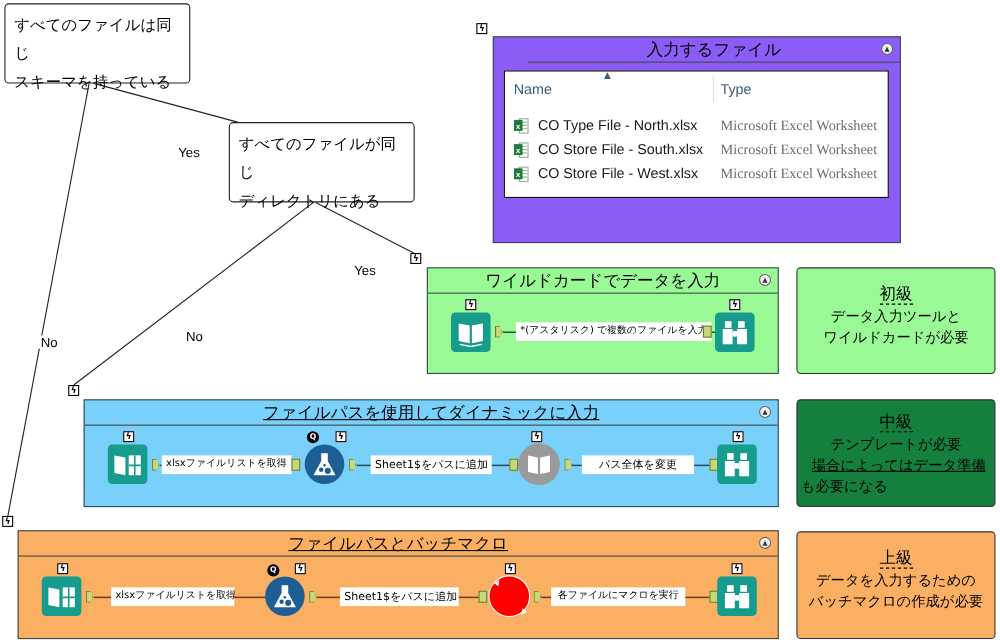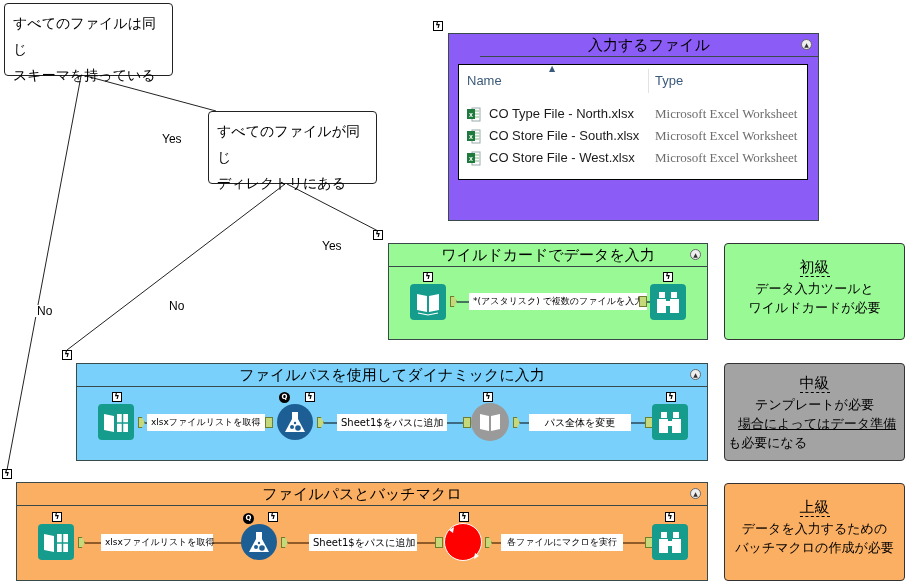--- a/index.html
+++ b/index.html
@@ -6,21 +6,21 @@
   body{width:909px;height:584px;position:relative;background:#ffffff;overflow:hidden;
        font-family:"DejaVu Sans","Liberation Sans",sans-serif;color:#000;}
   svg.lines{position:absolute;left:0;top:0;width:909px;height:584px;pointer-events:none;}
   .qbox{position:absolute;background:#fff;border:1px solid #222;border-radius:4px;
         box-sizing:border-box;padding:6px 8px;font-size:14px;line-height:26px;}
   .edge-label{position:absolute;font-family:"Liberation Sans",sans-serif;font-size:12px;background:#fff;padding:0 2px;line-height:12px;margin-top:40px;}
   .bolt{position:absolute;width:10px;height:10px;border:1px solid #000;background:#fff;box-sizing:border-box;
         font-size:8px;line-height:8px;text-align:center;font-weight:bold;}
   .container{position:absolute;border:1px solid #3a4a4a;box-sizing:border-box;}
   .container .ctitle{height:22px;border-bottom:1px solid #3a4a4a;text-align:center;font-size:15px;line-height:22px;position:relative;}
-  .container .ctitle span.t{text-decoration-thickness:1px;}
+  .container .ctitle span.t{text-decoration:underline;text-decoration-thickness:1px;}
   .collapse{position:absolute;right:6px;top:5px;width:11px;height:11px;border-radius:50%;border:1px solid #666;
             background:#eee;font-size:6px;line-height:10px;text-align:center;color:#333;box-sizing:border-box;}
   .filelist{position:absolute;left:9px;top:30px;width:350px;height:116px;background:#fff;border:1px solid #000;box-sizing:border-box;}
   .fl-head{position:absolute;top:8px;font-family:"Liberation Sans",sans-serif;font-size:13px;color:#3b5a7a;}
   .fl-row{position:absolute;left:8px;height:20px;font-family:"Liberation Sans",sans-serif;font-size:13px;}
   .fl-row .n{position:absolute;left:22px;color:#1a1a1a;white-space:nowrap;}
   .fl-row .ty{position:absolute;left:188px;color:#6d6d6d;white-space:nowrap;font-family:Liberation Serif, serif;}
   .xlicon{position:absolute;left:0;top:1px;width:14px;height:15px;}
   .tool{position:absolute;width:36px;height:36px;border-radius:4px;background:#169c8c;}
   .tool.circle{border-radius:50%;background:#1d5f94;}
@@ -201,21 +201,21 @@
   <div class="tool" style="left:575px;top:40px;">
     <svg width="36" height="36" viewBox="0 0 36 36">
         <rect x="9" y="8" width="6" height="6" fill="#fff"></rect>
         <rect x="21" y="8" width="6" height="6" fill="#fff"></rect>
         <path d="M7 15 L16 15 L16 29 L7 29 Z M20 15 L29 15 L29 29 L20 29 Z" fill="#fff"></path>
         <rect x="16" y="17" width="4" height="5" fill="#fff"></rect>
       </svg>
   </div>
 </div>
 
-<div class="level" style="left:724px;top:363px;width:181px;height:98px;background:#a3a3a3;">
+<div class="level" style="left:724px;top:363px;width:181px;height:98px;background:#15803d;">
   <span class="lt" style="margin-top:10px;">中級</span>
   <div>テンプレートが必要</div>
   <div style="text-align:left;padding-left:13px;text-decoration:underline;">場合によってはデータ準備</div>
   <div style="text-align:left;padding-left:3px;">も必要になる</div>
 </div>
 
 <div class="container" style="left:16px;top:482px;width:692px;height:99px;background:#fbaf62;">
   <div class="ctitle">
     <span class="t">ファイルパスとバッチマクロ</span>
     <span class="collapse">▲</span>

